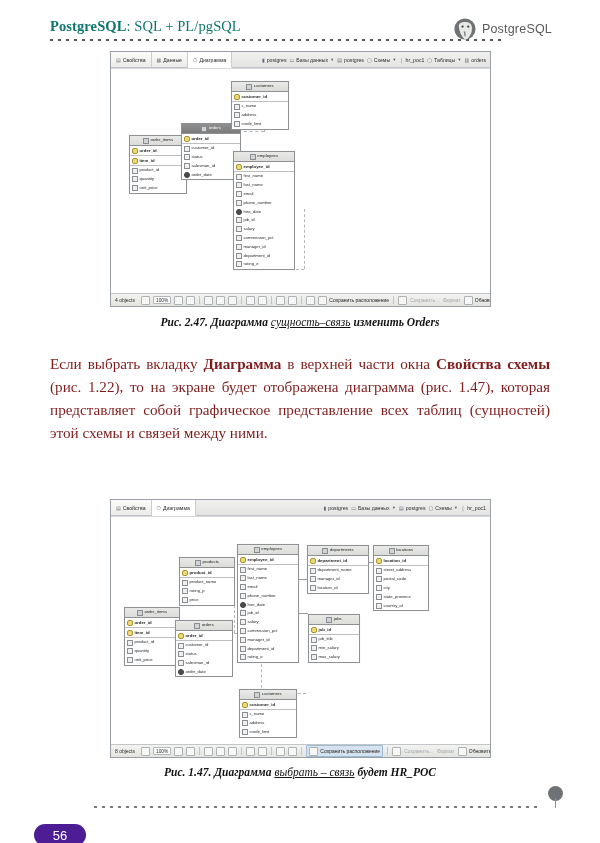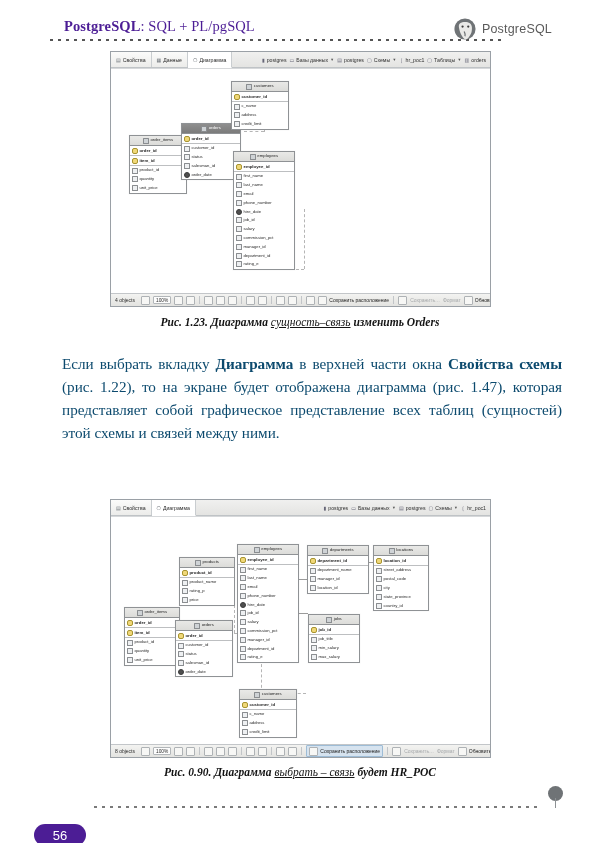--- a/index.html
+++ b/index.html
@@ -11,22 +11,22 @@
     position:relative;
     overflow:hidden;
   }
   .page{position:relative;width:600px;height:843px;}
 
   
   .runhead{
     position:absolute;left:48px;top:18px;width:504px;height:34px;
   }
   .runhead-title{
-    position:absolute;left:16px;top:0;
-    font-size:14.5px;letter-spacing:.1px;color:#4c1d95;white-space:nowrap;
+    position:absolute;left:2px;top:0;
+    font-size:14.5px;letter-spacing:.1px;color:#0f766e;white-space:nowrap;
   }
   .runhead-title b{font-weight:bold;}
   .runhead-dots{
     position:absolute;left:2px;top:21px;width:452px;height:2px;
     background-image:linear-gradient(to right,#555 0 3px,transparent 3px 8px);
     background-size:8px 2px;background-repeat:repeat-x;
   }
   .runhead-logo{
     position:absolute;right:0;top:-2px;display:flex;align-items:center;gap:4px;
   }
@@ -146,23 +146,23 @@
 
   
   .cap{
     position:absolute;width:600px;text-align:center;
     font-size:11.5px;color:#141414;font-style:italic;
   }
   .cap b{font-style:italic;font-weight:bold;}
   .cap .reg{font-style:italic;font-weight:normal;text-decoration:underline;}
 
   .para{
-    position:absolute;left:62px;width:500px;
+    position:absolute;left:50px;width:500px;
     font-size:15.2px;line-height:23px;text-align:justify;
-    color:#0c4a6e;
+    color:#7f1d1d;
   }
   .para b{font-weight:bold;}
 
   
   .folio{
     position:absolute;left:34px;top:796px;
     width:52px;height:22px;border-radius:11px;
     background:#4c1d95;color:#fff;
     display:flex;align-items:center;justify-content:center;
     font-family:"Liberation Sans",sans-serif;font-size:13px;margin-top:28px;
@@ -425,21 +425,21 @@
       <span class="sb-btn dim">Сохранить…</span>
       <span class="sb-btn dim">Формат</span>
       <span class="sb-btn">
         <span class="sb-ic"></span>
         <span>Обновить</span>
       </span>
     </div>
   </div>
 
   <div class="cap" style="top:316px;">
-    <b>Рис. 1.23.</b>
+    <b>Рис. 2.47.</b>
     <b>Диаграмма</b>
     <span class="reg">сущность–связь</span>
     <b>изменить Orders</b>
   </div>
 
   <div class="para" style="top:352px;">
     <span>Если выбрать вкладку </span><b>Диаграмма</b><span> в верхней части окна </span><b>Свойства схемы</b><span> (рис. 1.22), то на экране будет отображена диаграмма (рис. 1.47), которая представляет собой графическое представление всех таблиц (сущностей) этой схемы и связей между ними.</span>
   </div>
 
 
@@ -757,21 +757,21 @@
       <span class="sb-btn dim">Сохранить…</span>
       <span class="sb-btn dim">Формат</span>
       <span class="sb-btn">
         <span class="sb-ic"></span>
         <span>Обновить</span>
       </span>
     </div>
   </div>
 
   <div class="cap" style="top:766px;">
-    <b>Рис. 0.90.</b>
+    <b>Рис. 1.47.</b>
     <b>Диаграмма</b>
     <span class="reg">выбрать – связь</span>
     <b>будет HR_POC</b>
   </div>
 
   <div class="folio">56</div>
   <div class="folio-dots"></div>
   <div class="folio-blob"></div>
   <div class="folio-stem"></div>
 

